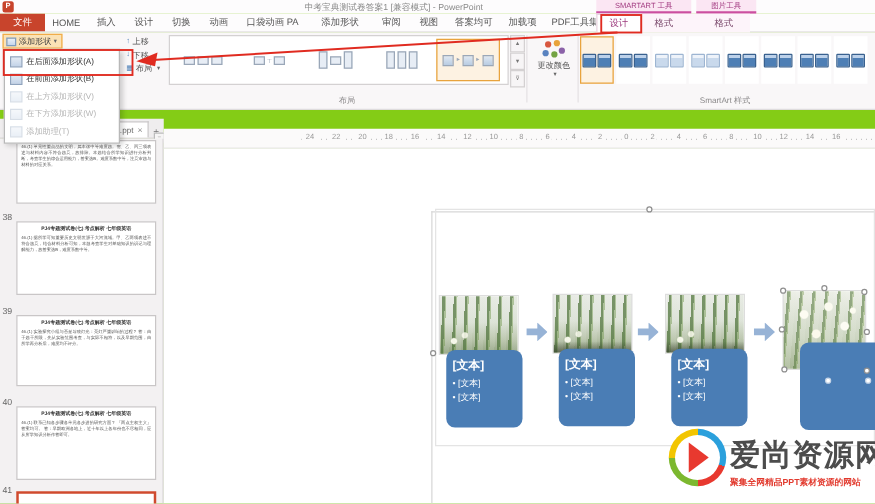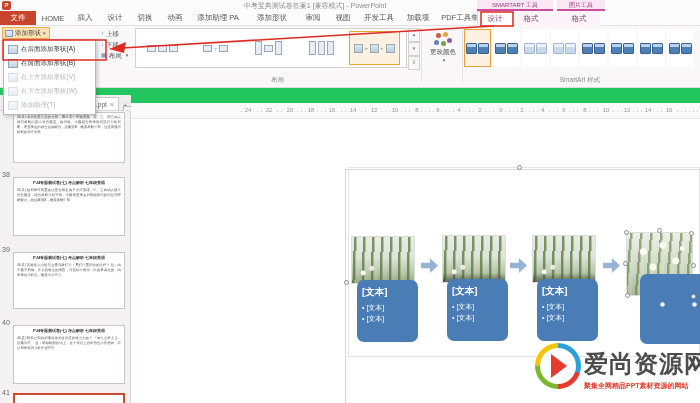--- a/index.html
+++ b/index.html
@@ -1,16 +1,16 @@
 <!DOCTYPE html>
 <html><head>
 <meta charset="utf-8">
 <style>
   html,body{margin:0;padding:0;background:#ddd;}
-  #app{position:relative;width:700px;height:403px;background:#22c55e;overflow:hidden;
+  #app{position:relative;width:700px;height:403px;background:#84cc16;overflow:hidden;
        font-family:"Liberation Sans","DejaVu Sans",sans-serif;color:#444;}
   #app *{box-sizing:border-box;}
 
   
   .titlebar{position:absolute;left:0;top:0;width:700px;height:11px;background:#fdfcfd;}
   .appicon{position:absolute;left:2px;top:1px;width:9px;height:9px;background:#c8442c;border-radius:2px;
            color:#fff;font-size:6px;font-weight:bold;text-align:center;line-height:9px;}
   .doc-title{position:absolute;left:185px;top:1px;width:260px;font-size:7px;color:#8a8a8a;text-align:center;white-space:nowrap;}
   .ctx-head{position:absolute;top:0;height:11px;font-size:6px;line-height:10px;text-align:center;
             background:#fbe6f3;color:#a23a80;border-bottom:2px solid #cb4fa0;white-space:nowrap;overflow:hidden;}
@@ -157,25 +157,25 @@
     <div class="ctx-head h2">图片工具</div>
   </div>
 
   <div class="tabsrow">
     <div class="rtab file">文件</div>
     <div class="rtab" style="width:34px">HOME</div>
     <div class="rtab" style="width:30px">插入</div>
     <div class="rtab" style="width:30px">设计</div>
     <div class="rtab" style="width:30px">切换</div>
     <div class="rtab" style="width:30px">动画</div>
-    <div class="rtab" style="width:56px">添加助理 PA</div>
+    <div class="rtab" style="width:56px">口袋动画 PA</div>
     <div class="rtab" style="width:52px">添加形状</div>
     <div class="rtab" style="width:30px">审阅</div>
     <div class="rtab" style="width:30px">视图</div>
-    <div class="rtab" style="width:42px">开发工具</div>
+    <div class="rtab" style="width:42px">答案均可</div>
     <div class="rtab" style="width:36px">加载项</div>
     <div class="rtab" style="width:48px">PDF工具集</div>
   </div>
   <div class="ctx-zone">
     <div class="ctx-tab active" style="width:36px">设计</div>
     <div class="ctx-tab" style="width:36px">格式</div>
     <div class="ctx-gap"></div>
     <div class="ctx-tab" style="width:42px">格式</div>
   </div>
 

